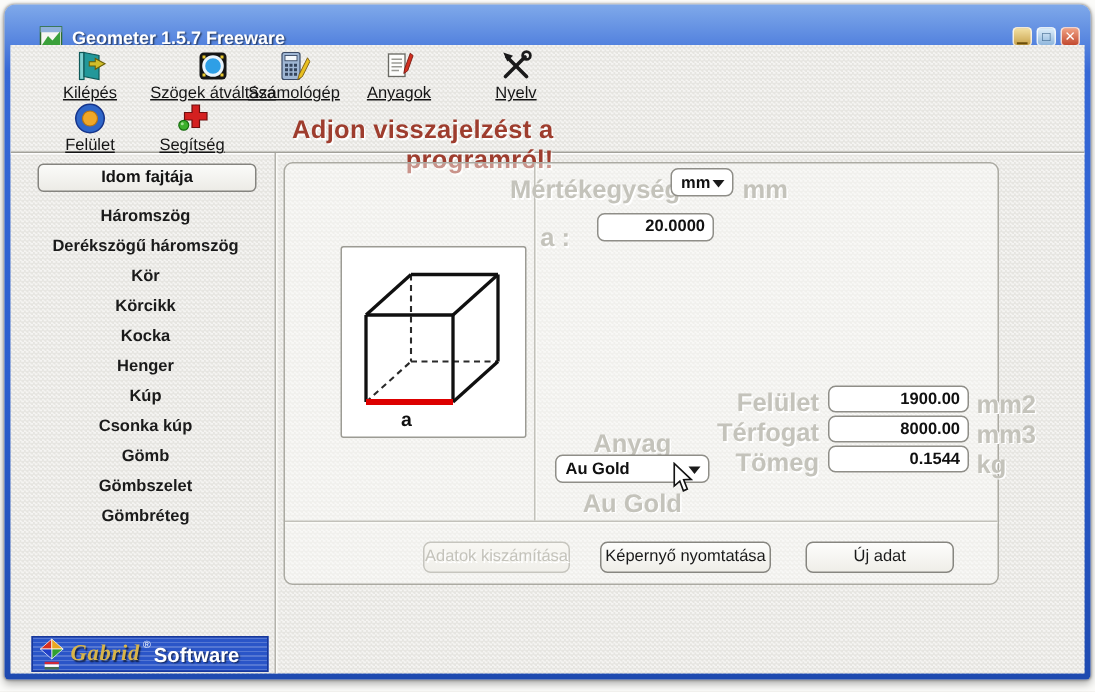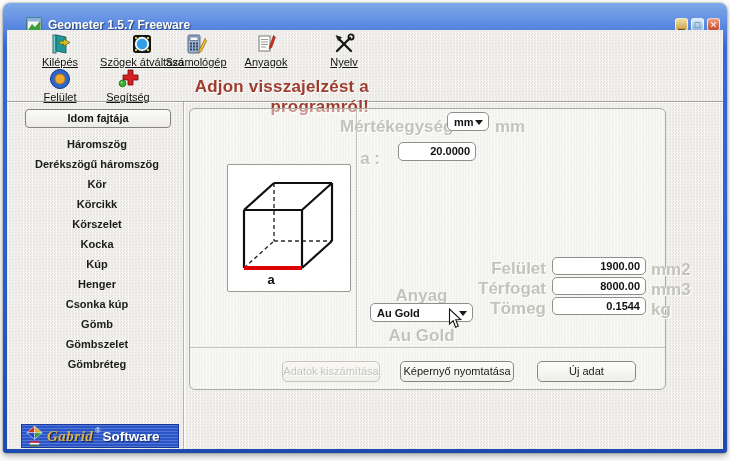--- a/index.html
+++ b/index.html
@@ -283,24 +283,23 @@
       </div>
       <div class="banner">Adjon visszajelzést a programról!</div>
     </div>
 
     <div class="sidebar-header">Idom fajtája</div>
     <div class="sidebar-list">
       <div class="sidebar-item">Háromszög</div>
       <div class="sidebar-item">Derékszögű háromszög</div>
       <div class="sidebar-item">Kör</div>
       <div class="sidebar-item">Körcikk</div>
-      <div class="sidebar-item">Körszelet</div>
       <div class="sidebar-item">Kocka</div>
+      <div class="sidebar-item">Henger</div>
       <div class="sidebar-item">Kúp</div>
-      <div class="sidebar-item">Henger</div>
       <div class="sidebar-item">Csonka kúp</div>
       <div class="sidebar-item">Gömb</div>
       <div class="sidebar-item">Gömbszelet</div>
       <div class="sidebar-item">Gömbréteg</div>
     </div>
     <div class="vdivider"></div>
 
     <div class="panel">
       <div class="vsep"></div>
       <div class="hsep"></div>

